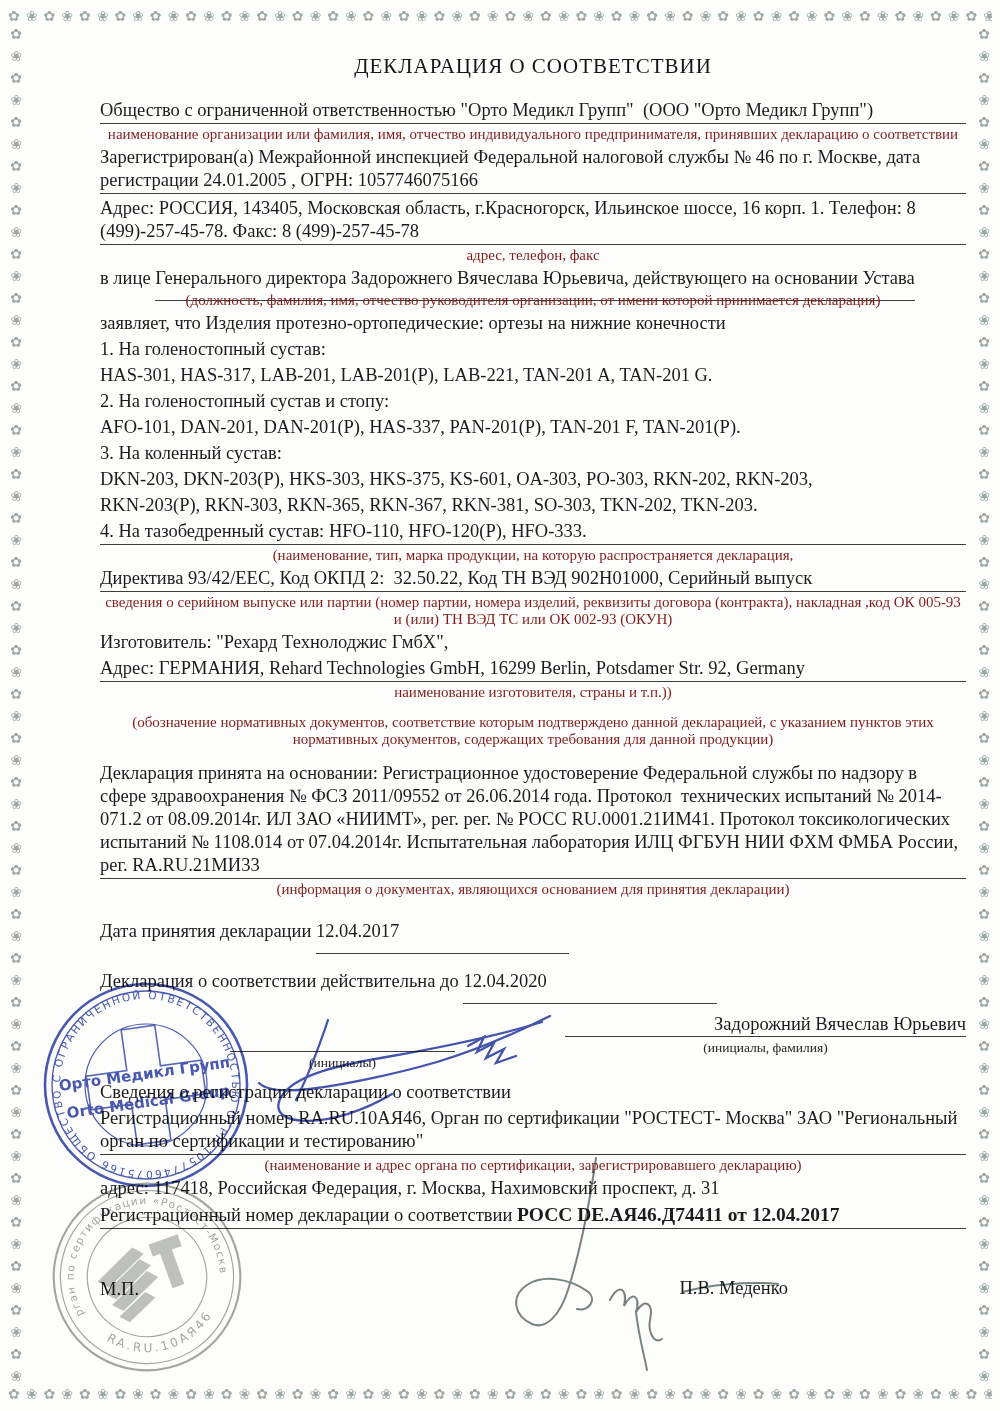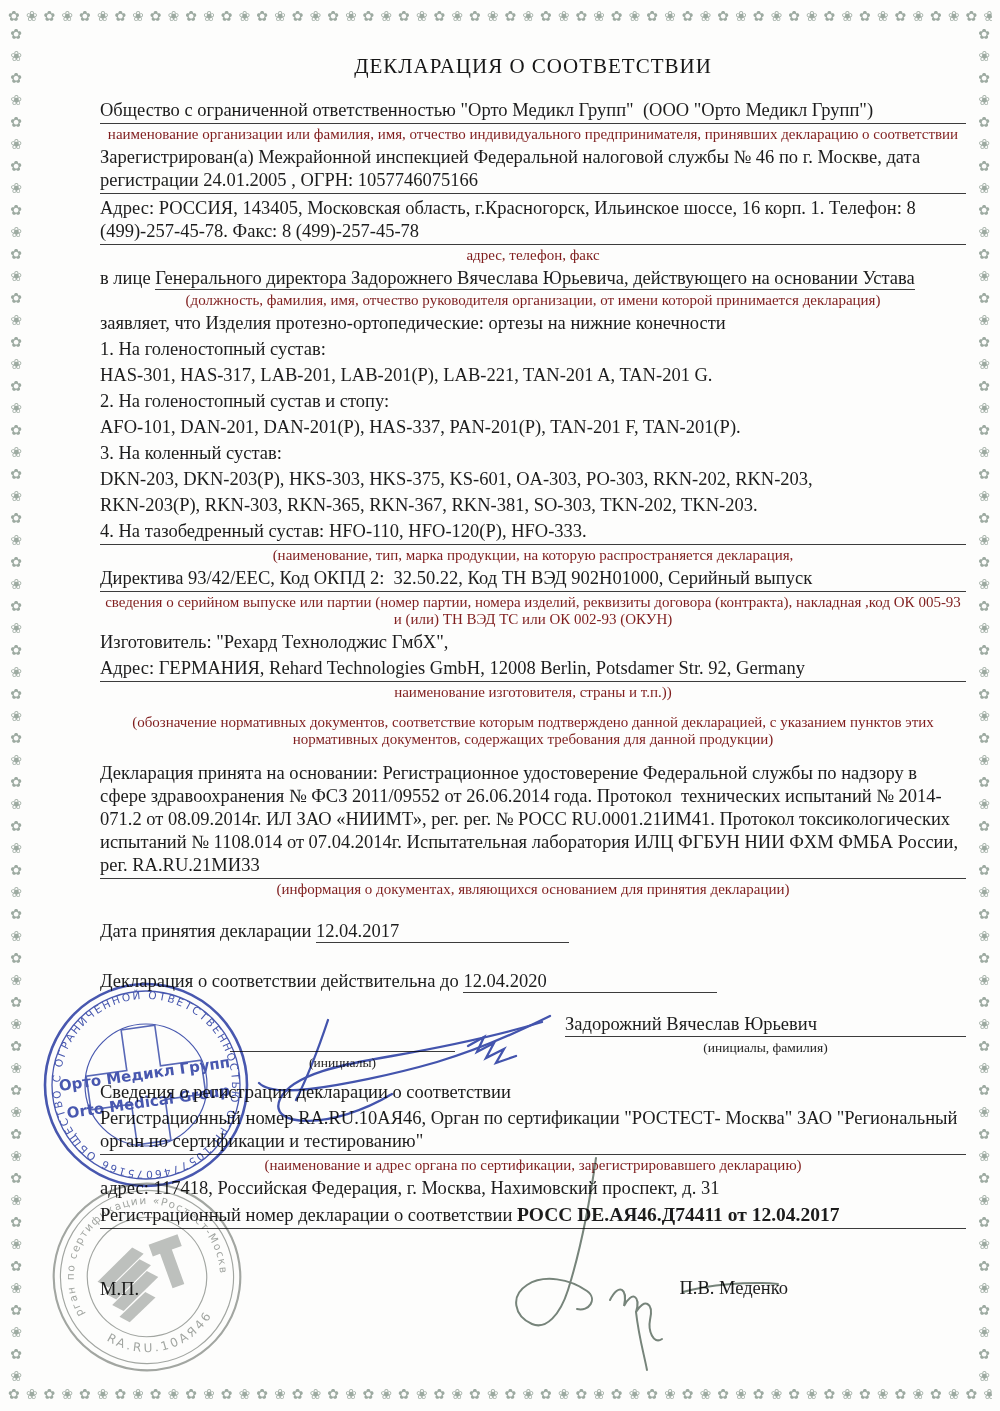--- a/index.html
+++ b/index.html
@@ -24,35 +24,35 @@
   
   .content{position:absolute;left:100px;top:40px;width:866px;}
   .doc-title{
     text-align:center;font-weight:normal;font-size:21px;letter-spacing:1px;
     margin:14px 0 20px 0;color:#161616;
   }
   .line{white-space:pre-wrap;}
   .line.main{font-size:18.5px;line-height:23px;margin-top:3px;}
   .line.caption{font-size:15px;line-height:17px;text-align:center;color:#7f1d1d;margin:2px 0 3px 0;}
   .line.u{border-bottom:1.4px solid #3c3c3c;padding-bottom:1px;}
-  .line .ul{border-bottom:1.4px solid #3c3c3c;padding-bottom:1px;}
+  .line .ul{border-bottom:1.4px solid #3c3c3c;padding-bottom:12px;}
   .line .padR170{padding-right:170px;}
   .line .b{font-weight:bold;font-size:19.5px;}
   .gap8{height:8px;}
   .gap16{height:16px;}
   .gap24{height:24px;}
 
   
   .sig-row{display:flex;margin-top:20px;margin-bottom:4px;}
   .sig-spacer{width:130px;flex:none;}
   .sig-left{width:225px;flex:none;padding-top:18px;}
   .sig-mid{width:110px;flex:none;}
   .sig-right{flex:1;}
   .sig-line{border-bottom:1.4px solid #3c3c3c;height:20px;}
-  .sig-name{font-size:18.5px;text-align:left;height:23px;line-height:23px;}
+  .sig-name{font-size:18.5px;text-align:right;height:23px;line-height:23px;}
   .sig-caption{font-size:13.5px;text-align:center;padding-top:3px;color:#242424;}
   .after-sig{margin-top:10px;}
 
   
   .mp-row{display:flex;margin-top:26px;align-items:flex-end;}
   .mp-label{flex:none;width:58px;font-size:18.5px;line-height:24px;}
   .mp-linewrap{flex:1;position:relative;height:46px;}
   .mp-name{position:absolute;right:178px;bottom:2px;font-size:18.5px;}
 
   
@@ -87,21 +87,21 @@
       <div class="line main"><span>2. На голеностопный сустав и стопу:</span></div>
       <div class="line main"><span>AFO-101, DAN-201, DAN-201(P), HAS-337, PAN-201(P), TAN-201 F, TAN-201(P).</span></div>
       <div class="line main"><span>3. На коленный сустав:</span></div>
       <div class="line main"><span>DKN-203, DKN-203(P), HKS-303, HKS-375, KS-601, OA-303, PO-303, RKN-202, RKN-203,</span></div>
       <div class="line main"><span>RKN-203(P), RKN-303, RKN-365, RKN-367, RKN-381, SO-303, TKN-202, TKN-203.</span></div>
       <div class="line main u"><span>4. На тазобедренный сустав: HFO-110, HFO-120(P), HFO-333.</span></div>
       <div class="line caption"><span>(наименование, тип, марка продукции, на которую распространяется декларация,</span></div>
       <div class="line main u"><span>Директива 93/42/ЕЕС, Код ОКПД 2:  32.50.22, Код ТН ВЭД 902Н01000, Серийный выпуск</span></div>
       <div class="line caption"><span>сведения о серийном выпуске или партии (номер партии, номера изделий, реквизиты договора (контракта), накладная ,код ОК 005-93 и (или) ТН ВЭД ТС или ОК 002-93 (ОКУН)</span></div>
       <div class="line main"><span>Изготовитель: "Рехард Технолоджис ГмбХ",</span></div>
-      <div class="line main u"><span>Адрес: ГЕРМАНИЯ, Rehard Technologies GmbH, 12008 Berlin, Potsdamer Str. 92, Germany</span></div>
+      <div class="line main u"><span>Адрес: ГЕРМАНИЯ, Rehard Technologies GmbH, 16299 Berlin, Potsdamer Str. 92, Germany</span></div>
       <div class="line caption"><span>наименование изготовителя, страны и т.п.))</span></div>
       <div class="gap8"></div>
       <div class="line caption"><span>(обозначение нормативных документов, соответствие которым подтверждено данной декларацией, с указанием пунктов этих нормативных документов, содержащих требования для данной продукции)</span></div>
       <div class="gap8"></div>
       <div class="line main u"><span>Декларация принята на основании: Регистрационное удостоверение Федеральной службы по надзору в сфере здравоохранения № ФСЗ 2011/09552 от 26.06.2014 года. Протокол  технических испытаний № 2014-071.2 от 08.09.2014г. ИЛ ЗАО «НИИМТ», рег. рег. № РОСС RU.0001.21ИМ41. Протокол токсикологических испытаний № 1108.014 от 07.04.2014г. Испытательная лаборатория ИЛЦ ФГБУН НИИ ФХМ ФМБА России, рег. RA.RU.21МИ33</span></div>
       <div class="line caption"><span>(информация о документах, являющихся основанием для принятия декларации)</span></div>
       <div class="gap16"></div>
       <div class="line main"><span>Дата принятия декларации </span><span class="ul padR170">12.04.2017</span></div>
       <div class="gap24"></div>
       <div class="line main"><span>Декларация о соответствии действительна до </span><span class="ul padR170">12.04.2020</span></div>

